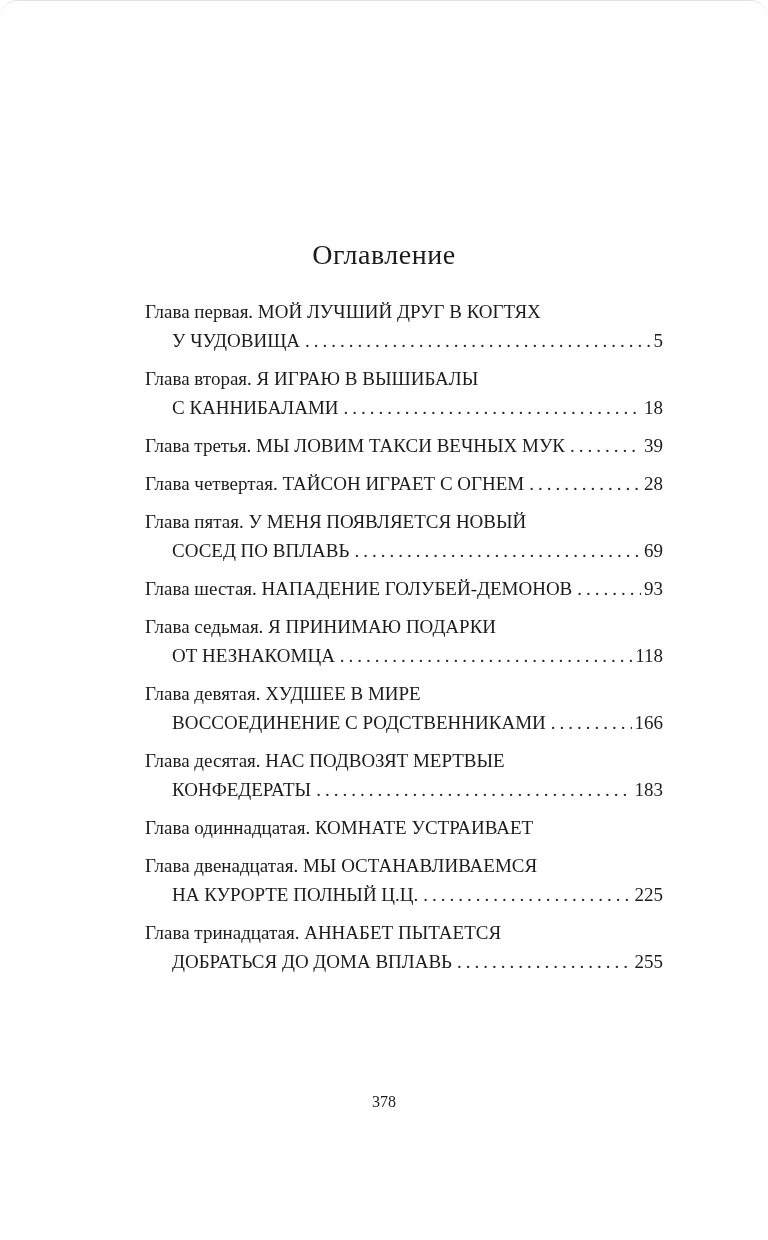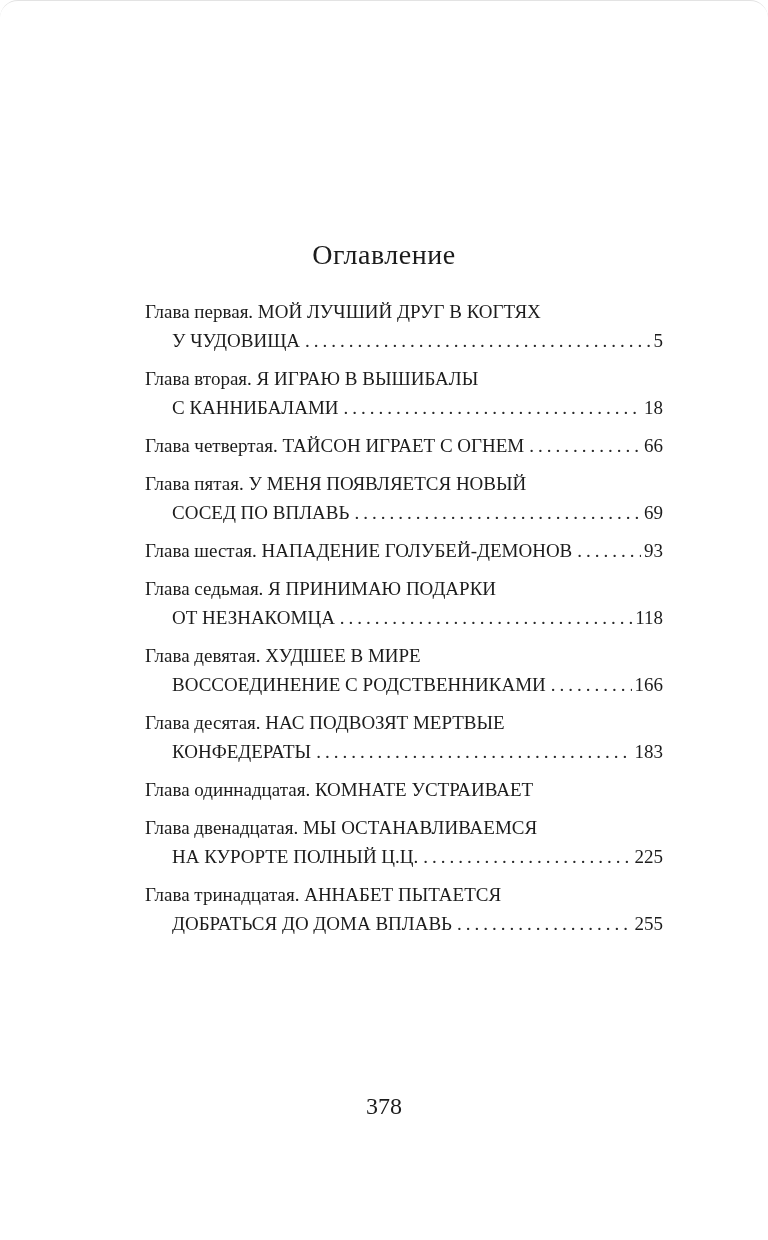--- a/index.html
+++ b/index.html
@@ -67,21 +67,21 @@
   .pagenum {
     flex: 0 0 auto;
     white-space: nowrap;
   }
   .folio {
     position: absolute;
     top: 1092px;
     left: 0;
     width: 100%;
     text-align: center;
-    font-size: 24px;
+    font-size: 16px;
   }
 </style>
 </head>
 <body>
 
 <div class="page">
   <div class="title">Оглавление</div>
 
   <div class="toc">
       <div class="entry">
@@ -99,23 +99,30 @@
           <span class="text">Глава вторая. Я ИГРАЮ В ВЫШИБАЛЫ</span>
         </div>
         <div class="line cont">
           <span class="text">С КАННИБАЛАМИ</span>
           <span class="dots"></span>
           <span class="pagenum">18</span>
         </div>
       </div>
       <div class="entry">
         <div class="line">
+          <span class="text">Глава третья. МЫ ЛОВИМ ТАКСИ ВЕЧНЫХ МУК</span>
+          <span class="dots"></span>
+          <span class="pagenum">39</span>
+        </div>
+      </div>
+      <div class="entry">
+        <div class="line">
           <span class="text">Глава четвертая. ТАЙСОН ИГРАЕТ С ОГНЕМ</span>
           <span class="dots"></span>
-          <span class="pagenum">66</span>
+          <span class="pagenum">28</span>
         </div>
       </div>
       <div class="entry">
         <div class="line">
           <span class="text">Глава пятая. У МЕНЯ ПОЯВЛЯЕТСЯ НОВЫЙ</span>
         </div>
         <div class="line cont">
           <span class="text">СОСЕД ПО ВПЛАВЬ</span>
           <span class="dots"></span>
           <span class="pagenum">69</span>

